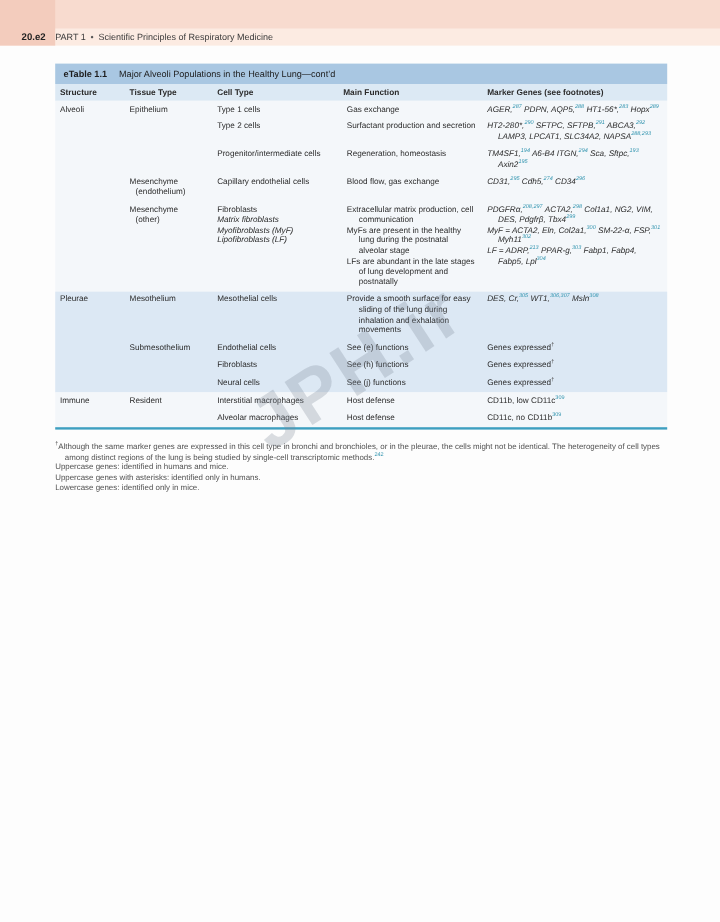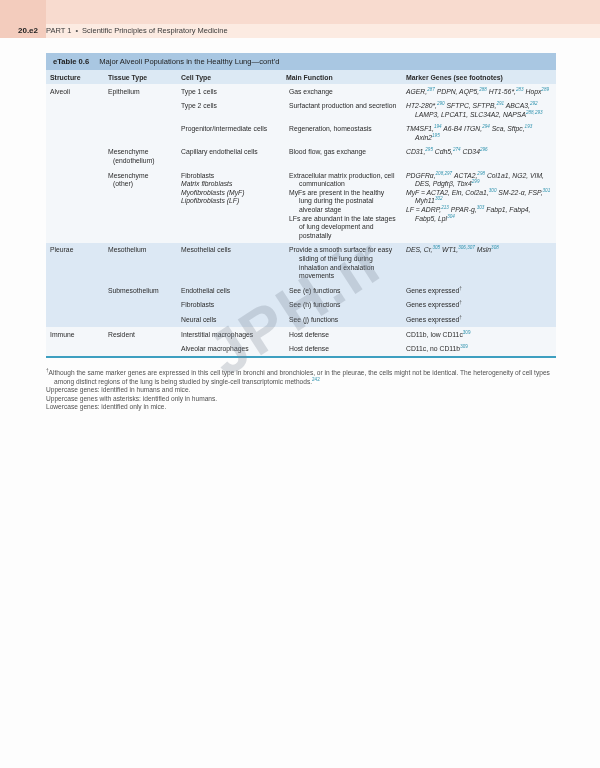--- a/index.html
+++ b/index.html
@@ -57,21 +57,21 @@
   <div class="band1"></div>
   <div class="band2"></div>
   <div class="corner"></div>
 
   <div class="runhead">
     <span class="pagenum">20.e2</span><span class="partlabel">PART 1</span><span class="bullet">•</span><span>Scientific Principles of Respiratory Medicine</span>
   </div>
 
   <div class="tbl">
     <div class="tbl-title">
-      <span class="tlabel">eTable 0.6</span>
+      <span class="tlabel">eTable 1.1</span>
       <span>Major Alveoli Populations in the Healthy Lung—cont’d</span>
     </div>
     <div class="grid tbl-head">
       <div class="hc">Structure</div>
       <div class="hc">Tissue Type</div>
       <div class="hc">Cell Type</div>
       <div class="hc">Main Function</div>
       <div class="hc">Marker Genes (see footnotes)</div>
     </div>
     <div id="tbody">

